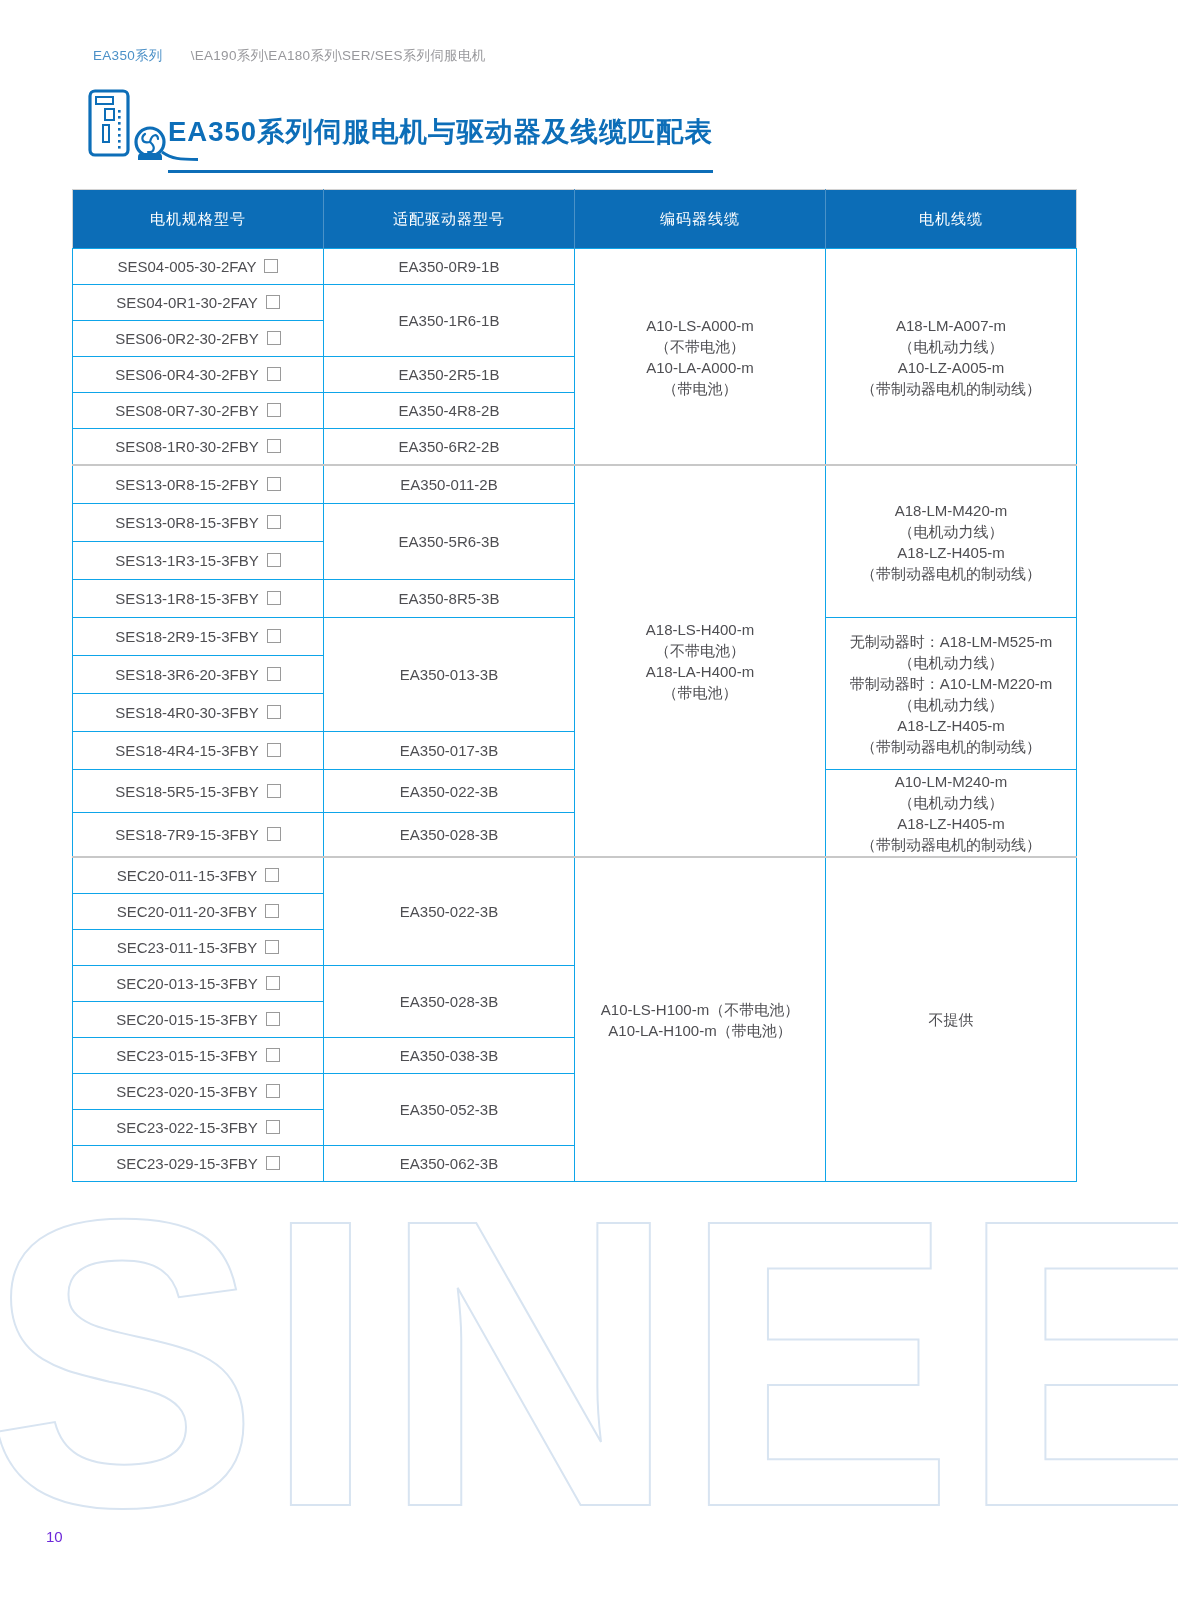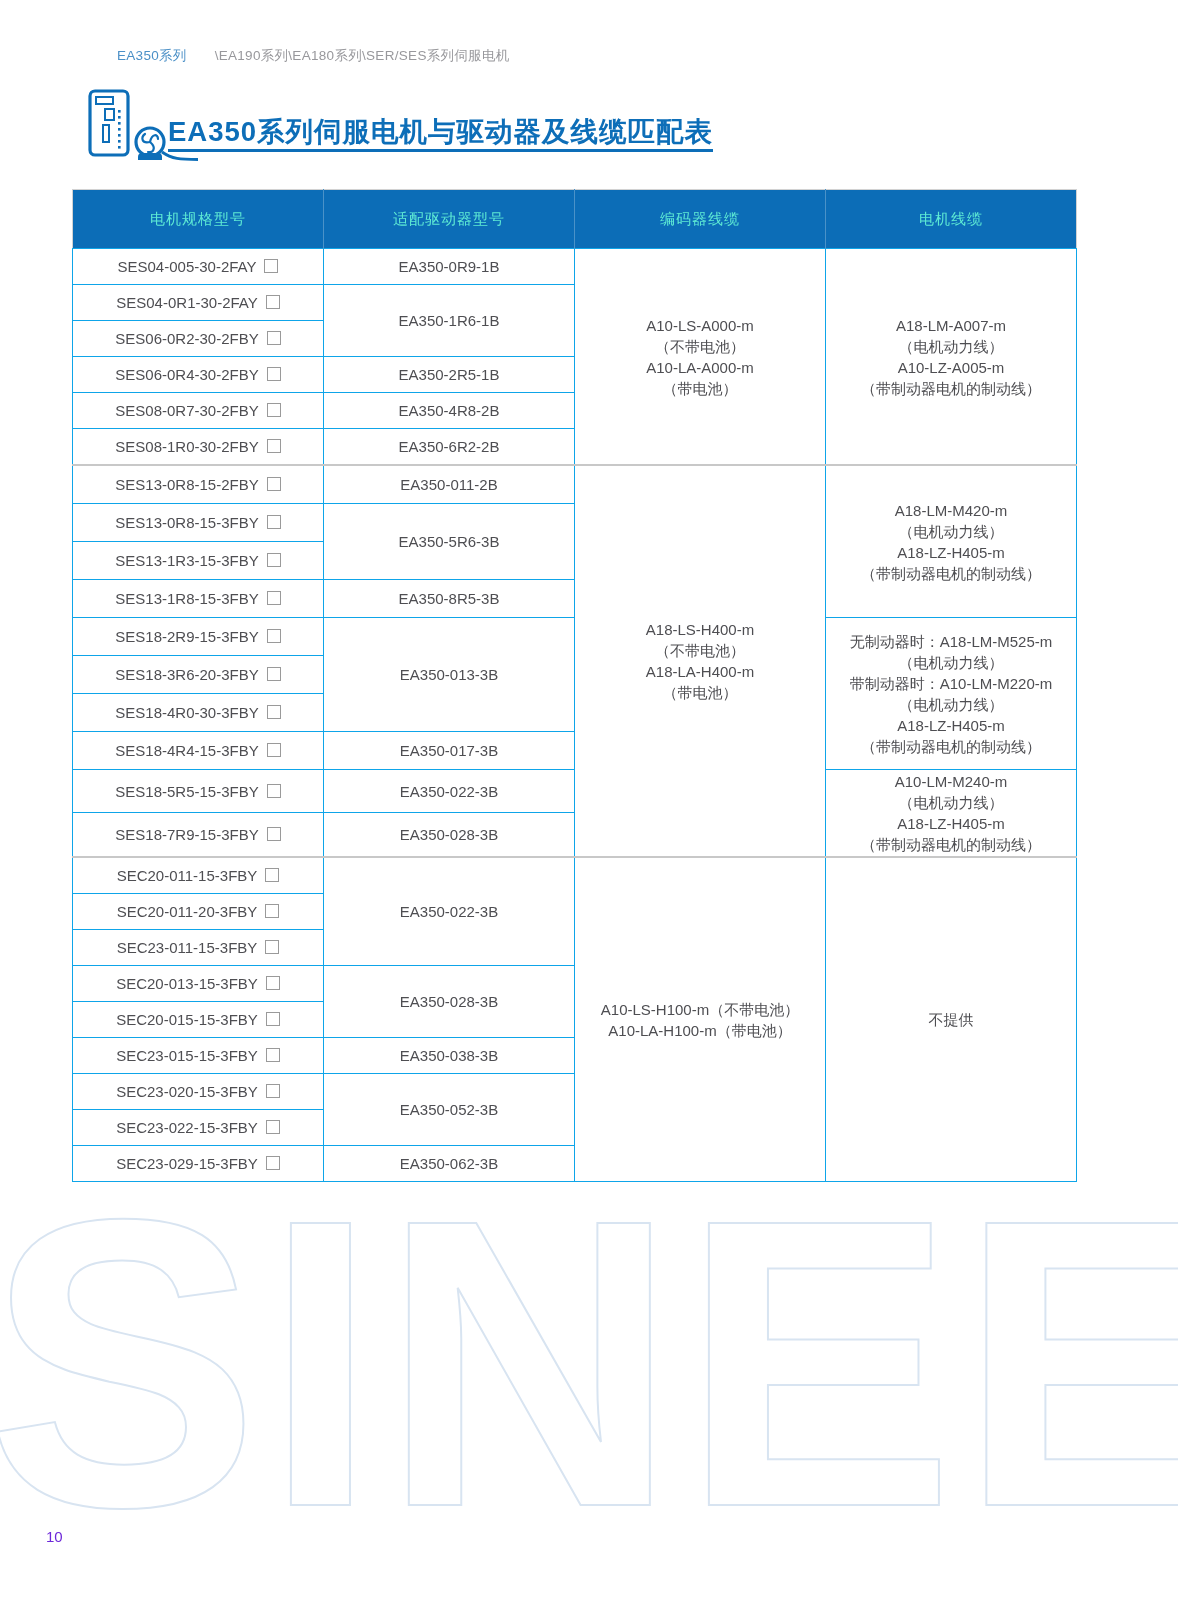--- a/index.html
+++ b/index.html
@@ -3,38 +3,38 @@
 <meta charset="utf-8">
 <style>
   html,body{margin:0;padding:0;}
   body{
     width:1178px;height:1600px;position:relative;overflow:hidden;
     background:#ffffff;
     font-family:"Liberation Sans","DejaVu Sans",sans-serif;
   }
   
   .breadcrumb{position:absolute;left:93px;top:47px;font-size:13.5px;letter-spacing:.3px;}
-  .bc-active{color:#4b90c7;margin-left:24px;}
+  .bc-active{color:#4b90c7;}
   .bc-rest{color:#98989c;padding-left:28px;}
   
   .title-area{position:absolute;left:86px;top:88px;white-space:nowrap;}
   .title-area svg{position:absolute;left:0;top:0;}
   .page-title{
     margin:27px 0 0 82px;display:inline-block;
     font-size:27.5px;line-height:34px;font-weight:bold;color:#0d6eb8;
-    padding-bottom:0;border-bottom:3px solid #0d6eb8;letter-spacing:1px;
+    padding-bottom:21px;border-bottom:3px solid #0d6eb8;letter-spacing:1px;
   }
   
   .match-table{
     position:absolute;left:72px;top:189px;width:1005px;
     border-collapse:collapse;table-layout:fixed;
     border:1px solid #d2d2d2;
   }
   .match-table th{
-    background:#0c6db7;color:#5eead4;font-weight:normal;font-size:15px;
+    background:#0c6db7;color:#ffffff;font-weight:normal;font-size:15px;
     height:56px;border-left:1px solid #4a92c8;letter-spacing:1px;
   }
   .match-table th:first-child{border-left:none;}
   .match-table td{
     border:1px solid #0ea5e9;text-align:center;vertical-align:middle;
     color:#4e4e52;font-size:15px;background:#ffffff;
   }
   tr.sec1 td,tr.sec3 td{height:33px;}
   tr.sec2 td{height:35px;}
   tr.section-start td{border-top:2px solid #c8c8c8;border-radius:17px;}

